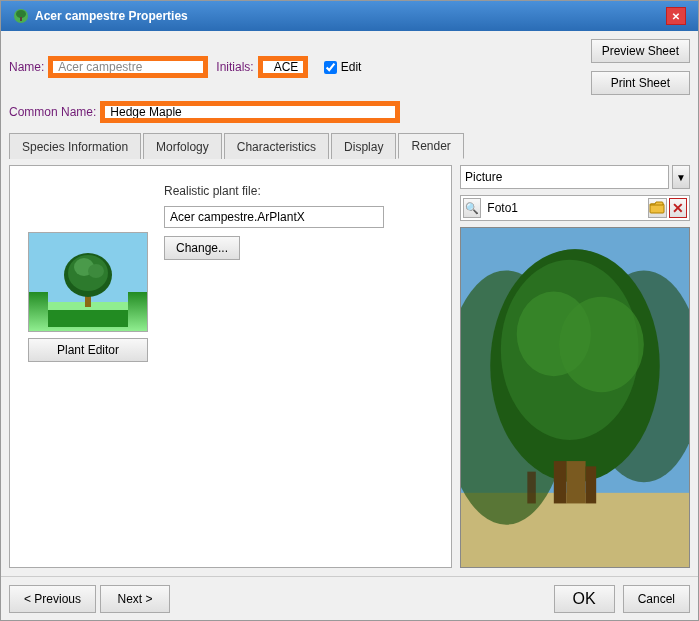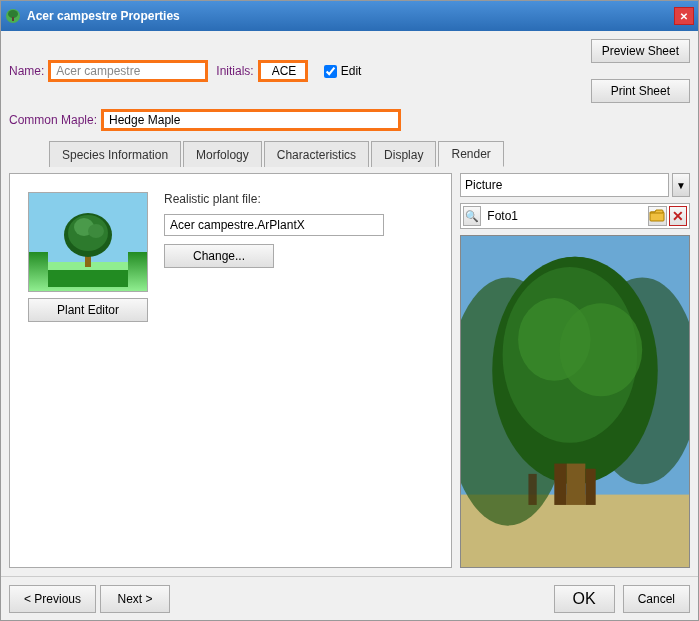--- a/index.html
+++ b/index.html
@@ -19,21 +19,21 @@
       height: 621px;
       background: #f0f0f0;
       border: 1px solid #999;
       display: flex;
       flex-direction: column;
       box-shadow: 2px 2px 8px rgba(0,0,0,0.3);
     }
     .title-bar {
       background: linear-gradient(to bottom, #4a90d9, #2a6cb5);
       color: white;
-      padding: 6px 4px;
+      padding: 6px 12px;
       display: flex;
       align-items: center;
       justify-content: space-between;
       height: 30px;
       flex-shrink: 0;
     }
     .title-bar-left {
       display: flex;
       align-items: center;
       gap: 6px;
@@ -75,60 +75,59 @@
       display: flex;
       align-items: center;
       gap: 4px;
     }
     .field-label {
       font-size: 12px;
       color: #701a75;
       white-space: nowrap;
     }
     .text-input {
-      border: 3px solid #f97316;
+      border: 5px solid #f97316;
       background: white;
       padding: 3px 5px;
       font-size: 12px;
       height: 22px;
     }
     .name-input { width: 160px; color: #888; }
     .initials-input { width: 50px; padding-left: 11px; }
     .common-name-input { width: 300px; }
     .edit-checkbox-area {
       display: flex;
       align-items: center;
       gap: 4px;
       margin-left: 8px;
     }
     .buttons-area {
       display: flex;
       flex-direction: column;
-      gap: 16px;
+      gap: 8px;
       margin-left: auto;
     }
     .btn {
       background: linear-gradient(to bottom, #f8f8f8, #e0e0e0);
       border: 1px solid #aaa;
       padding: 3px 10px;
       font-size: 12px;
       cursor: pointer;
       height: 24px;
       min-width: 90px;
     }
     .second-row {
       display: flex;
       align-items: center;
       gap: 4px;
     }
     .tabs-area {
       display: flex;
       gap: 0;
       margin-top: 4px;
-      margin-left: 40px;
     }
     .tab {
       border: 1px solid #aaa;
       border-bottom: none;
       padding: 4px 12px;
       background: #e8e8e8;
       cursor: pointer;
       font-size: 12px;
       color: #333;
       margin-right: 2px;
@@ -158,20 +157,21 @@
     }
     .render-content {
       display: flex;
       gap: 16px;
       align-items: flex-start;
       padding: 8px;
     }
     .plant-preview {
       width: 120px;
       flex-shrink: 0;
+      margin-top: 48px;
     }
     .plant-image-box {
       width: 120px;
       height: 100px;
       border: 1px solid #aaa;
       background: linear-gradient(to bottom, #87CEEB 0%, #87CEEB 60%, #228B22 60%, #90EE90 100%);
       display: flex;
       align-items: center;
       justify-content: center;
       overflow: hidden;
@@ -204,21 +204,21 @@
       border: 1px solid #aaa;
       background: white;
       padding: 3px 5px;
       font-size: 12px;
       height: 22px;
       width: 220px;
     }
     .change-btn {
       background: linear-gradient(to bottom, #f8f8f8, #e0e0e0);
       border: 1px solid #aaa;
-      padding: 3px 28px;
+      padding: 3px 11px;
       font-size: 12px;
       cursor: pointer;
       height: 24px;
       align-self: flex-start;
     }
     .right-panel {
       width: 230px;
       display: flex;
       flex-direction: column;
       gap: 6px;
@@ -407,21 +407,21 @@
           <span>Edit</span>
         </label>
       </div>
       <div class="buttons-area">
         <button class="btn">Preview Sheet</button>
         <button class="btn">Print Sheet</button>
       </div>
     </div>
 
     <div class="second-row">
-      <span class="field-label">Common Maple:</span>
+      <span class="field-label">Common Name:</span>
       <input class="text-input common-name-input" type="text" value="Hedge Maple" style="">
     </div>
 
     <div class="tabs-area">
       <div class="tab">
         <span>Species Information</span>
       </div>
       <div class="tab">
         <span>Morfology</span>
       </div>

